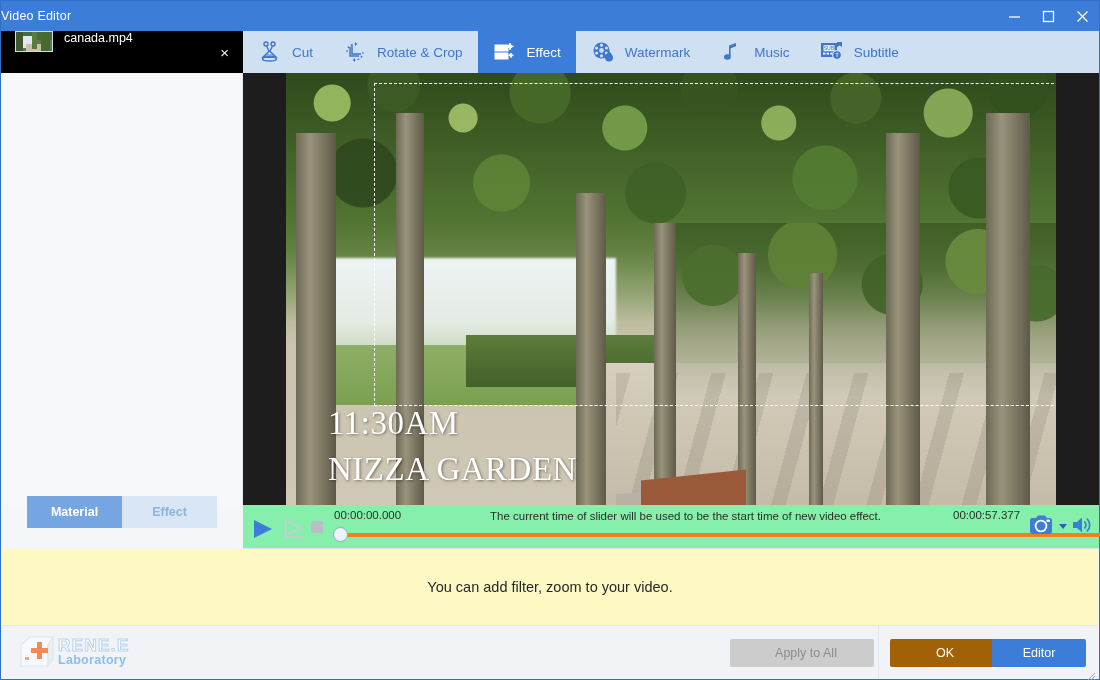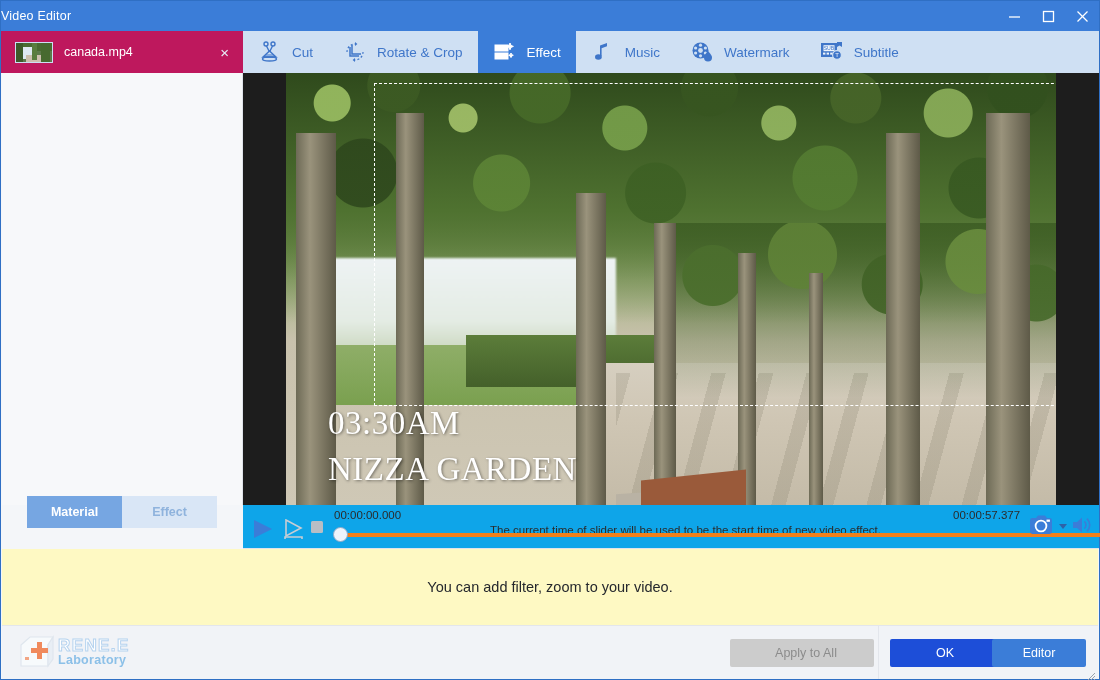--- a/index.html
+++ b/index.html
@@ -34,22 +34,22 @@
   }
   .win-btn svg{ display:block; }
 
   
   .tabstrip{
     position:absolute; left:0; top:30px; width:1098px; height:42px;
     background:#2f6fc4;
   }
   .filetab{
     position:absolute; left:0; top:0; width:242px; height:42px;
-    background:#be185d;
-    display:flex; align-items:center; padding-left:14px;
+    background:#000000;
+    display:flex; align-items:flex-start; padding-left:14px;
   }
   .filethumb{
     width:38px; height:21px; border:1px solid #cddff4; overflow:hidden; flex:none;
     background:#5d7a4a; position:relative;
   }
   .filethumb .sky{ position:absolute; left:2px; top:4px; width:14px; height:12px; background:#dfe9f2;}
   .filethumb .path{ position:absolute; left:10px; top:12px; width:18px; height:9px; background:#cdbfae;}
   .filethumb .tr1{ position:absolute; left:0; top:0; width:7px; height:21px; background:#3e5a2a;}
   .filethumb .tr2{ position:absolute; right:2px; top:0; width:9px; height:21px; background:#476a2f;}
   .filethumb .tr3{ position:absolute; left:16px; top:0; width:5px; height:17px; background:#5a7d3e;}
@@ -180,30 +180,30 @@
   #ov2{ top:378px;text-align:right; }
 
   .selrect{
     position:absolute; left:88px; top:10px; width:710px; height:323px;
     border:1px dashed #ffffff; pointer-events:none;
   }
 
   
   .transport{
     position:absolute; left:242px; top:504px; width:856px; height:44px;
-    background:#0ea5e9; border-bottom:1px solid #dfe3ea;
+    background:#86efac; border-bottom:1px solid #dfe3ea;
   }
   .tbtn{ position:absolute; top:14px; }
   .timecode{
     position:absolute; font-size:11.5px; color:#2b2b2b; top:4px;
   }
   #tc-start{ left:91px; }
   #tc-end{ left:710px; }
   .hint{
-    position:absolute; left:247px; top:19px; font-size:11.5px; color:#2b2b2b;
+    position:absolute; left:247px; top:5px; font-size:11.5px; color:#2b2b2b;
     white-space:nowrap;
   }
   .track{
     position:absolute; left:96px; top:28px; width:806px; height:4px;
     background:#f28019; border-radius:2px;
   }
   .knob{
     position:absolute; left:90px; top:22px; width:15px; height:15px;
     border-radius:50%; background:#eef4fb; border:1px solid #8ea9c8;
   }
@@ -229,21 +229,21 @@
   .brand .b1{
     font-size:17px; font-weight:bold; color:#ffffff; letter-spacing:1.4px;
     -webkit-text-stroke:1px #b6d3ef; text-stroke:1px #b6d3ef;
   }
   .brand .b2{ font-size:12.5px; font-weight:bold; color:#8cc0e8; letter-spacing:.3px; }
   .btn{
     position:absolute; top:13px; height:28px; display:flex; align-items:center;
     justify-content:center; font-size:12.5px;
   }
   #btn-applyall{ left:728px; width:144px; background:#cccccc; color:#8c8c8c; border-radius:2px;padding-left:8px; }
-  #btn-ok{ left:888px; width:110px; background:#1d4ed8; color:#ffffff; border-radius:2px; }
+  #btn-ok{ left:888px; width:110px; background:#a16207; color:#ffffff; border-radius:2px; }
   #btn-cancel{ left:990px; width:94px; background:#3b7dd8; color:#ffffff; border-radius:2px; }
   .footer-divider{
     position:absolute; left:877px; top:624px; width:1px; height:54px; background:#e3e6ec;
   }
   .resize-grip{ position:absolute; right:3px; bottom:3px; width:9px; height:9px; }
 </style>
 </head>
 <body>
 
 <div id="app">
@@ -331,44 +331,44 @@
             <path d="M17 3 l1 2.4 2.4 1 -2.4 1 -1 2.4 -1 -2.4 -2.4 -1 2.4 -1z" fill="#fff"></path>
             <path d="M18 13 l.7 1.6 1.6 .7 -1.6 .7 -.7 1.6 -.7 -1.6 -1.6 -.7 1.6 -.7z" fill="#fff"></path>
           </svg>
         </span>
         <span>Effect</span>
       </div>
 
       <div class="tool">
         <span class="ico">
           <svg width="24" height="24" viewBox="0 0 24 24">
-            <path d="M16 3 L9 5.6 V16 h1.6 V8.2 L16 6.2z" fill="#3f76c9"></path>
-            <ellipse cx="7.4" cy="17" rx="3.4" ry="2.8" fill="#3f76c9"></ellipse>
-          </svg>
-        </span>
-        <span>Music</span>
-      </div>
-
-      <div class="tool">
-        <span class="ico">
-          <svg width="24" height="24" viewBox="0 0 24 24">
             <circle cx="10.5" cy="10.5" r="8" fill="#3f76c9"></circle>
             <g fill="#cfe0f3">
               <circle cx="10.5" cy="10.5" r="2.4"></circle>
               <circle cx="10.5" cy="5.2" r="1.6"></circle>
                 <circle cx="10.5" cy="15.8" r="1.6"></circle>
               <circle cx="5.6" cy="8" r="1.6"></circle>
                 <circle cx="15.4" cy="8" r="1.6"></circle>
               <circle cx="5.6" cy="13" r="1.6"></circle>
                 <circle cx="15.4" cy="13" r="1.6"></circle>
             </g>
             <path d="M18 11 c3 3.4 4 5 4 6.4 a4 4 0 0 1 -8 0 c0 -1.4 1 -3 4 -6.4z" fill="#3f76c9"></path>
           </svg>
         </span>
         <span>Watermark</span>
+      </div>
+
+      <div class="tool">
+        <span class="ico">
+          <svg width="24" height="24" viewBox="0 0 24 24">
+            <path d="M16 3 L9 5.6 V16 h1.6 V8.2 L16 6.2z" fill="#3f76c9"></path>
+            <ellipse cx="7.4" cy="17" rx="3.4" ry="2.8" fill="#3f76c9"></ellipse>
+          </svg>
+        </span>
+        <span>Music</span>
       </div>
 
       <div class="tool">
         <span class="ico">
           <svg width="26" height="26" viewBox="0 0 26 26">
             <rect x="2" y="4" width="16" height="14" fill="#3f76c9"></rect>
             <rect x="4.5" y="6.2" width="11" height="6" fill="#eef4fb"></rect>
             <text x="10" y="11" font-size="5.2" text-anchor="middle" fill="#3f76c9" font-family="Liberation Sans, sans-serif">SUB</text>
             <g fill="#eef4fb">
               <rect x="4" y="13.6" width="2.4" height="2"></rect>
@@ -413,21 +413,21 @@
       <div class="trunk" style="left:290px; top:120px; width:30px; height:312px;"></div>
       <div class="trunk" style="left:368px; top:150px; width:22px; height:282px;"></div>
       <div class="trunk" style="left:452px; top:180px; width:18px; height:252px;"></div>
       <div class="trunk" style="left:523px; top:200px; width:14px; height:232px;"></div>
       <div class="trunk" style="left:600px; top:60px;  width:34px; height:372px;"></div>
       <div class="trunk" style="left:700px; top:40px;  width:44px; height:392px;"></div>
 
       <div class="bench2"></div>
       <div class="bench"></div>
 
-      <div class="overlaytext" id="ov1">03:30AM</div>
+      <div class="overlaytext" id="ov1">11:30AM</div>
       <div class="overlaytext" id="ov2">NIZZA GARDEN</div>
 
       <div class="selrect"></div>
     </div>
 
   </div>
 
   <div class="transport">
     <div class="tbtn" style="left:8px;">
       <svg width="24" height="20" viewBox="0 0 24 20">

